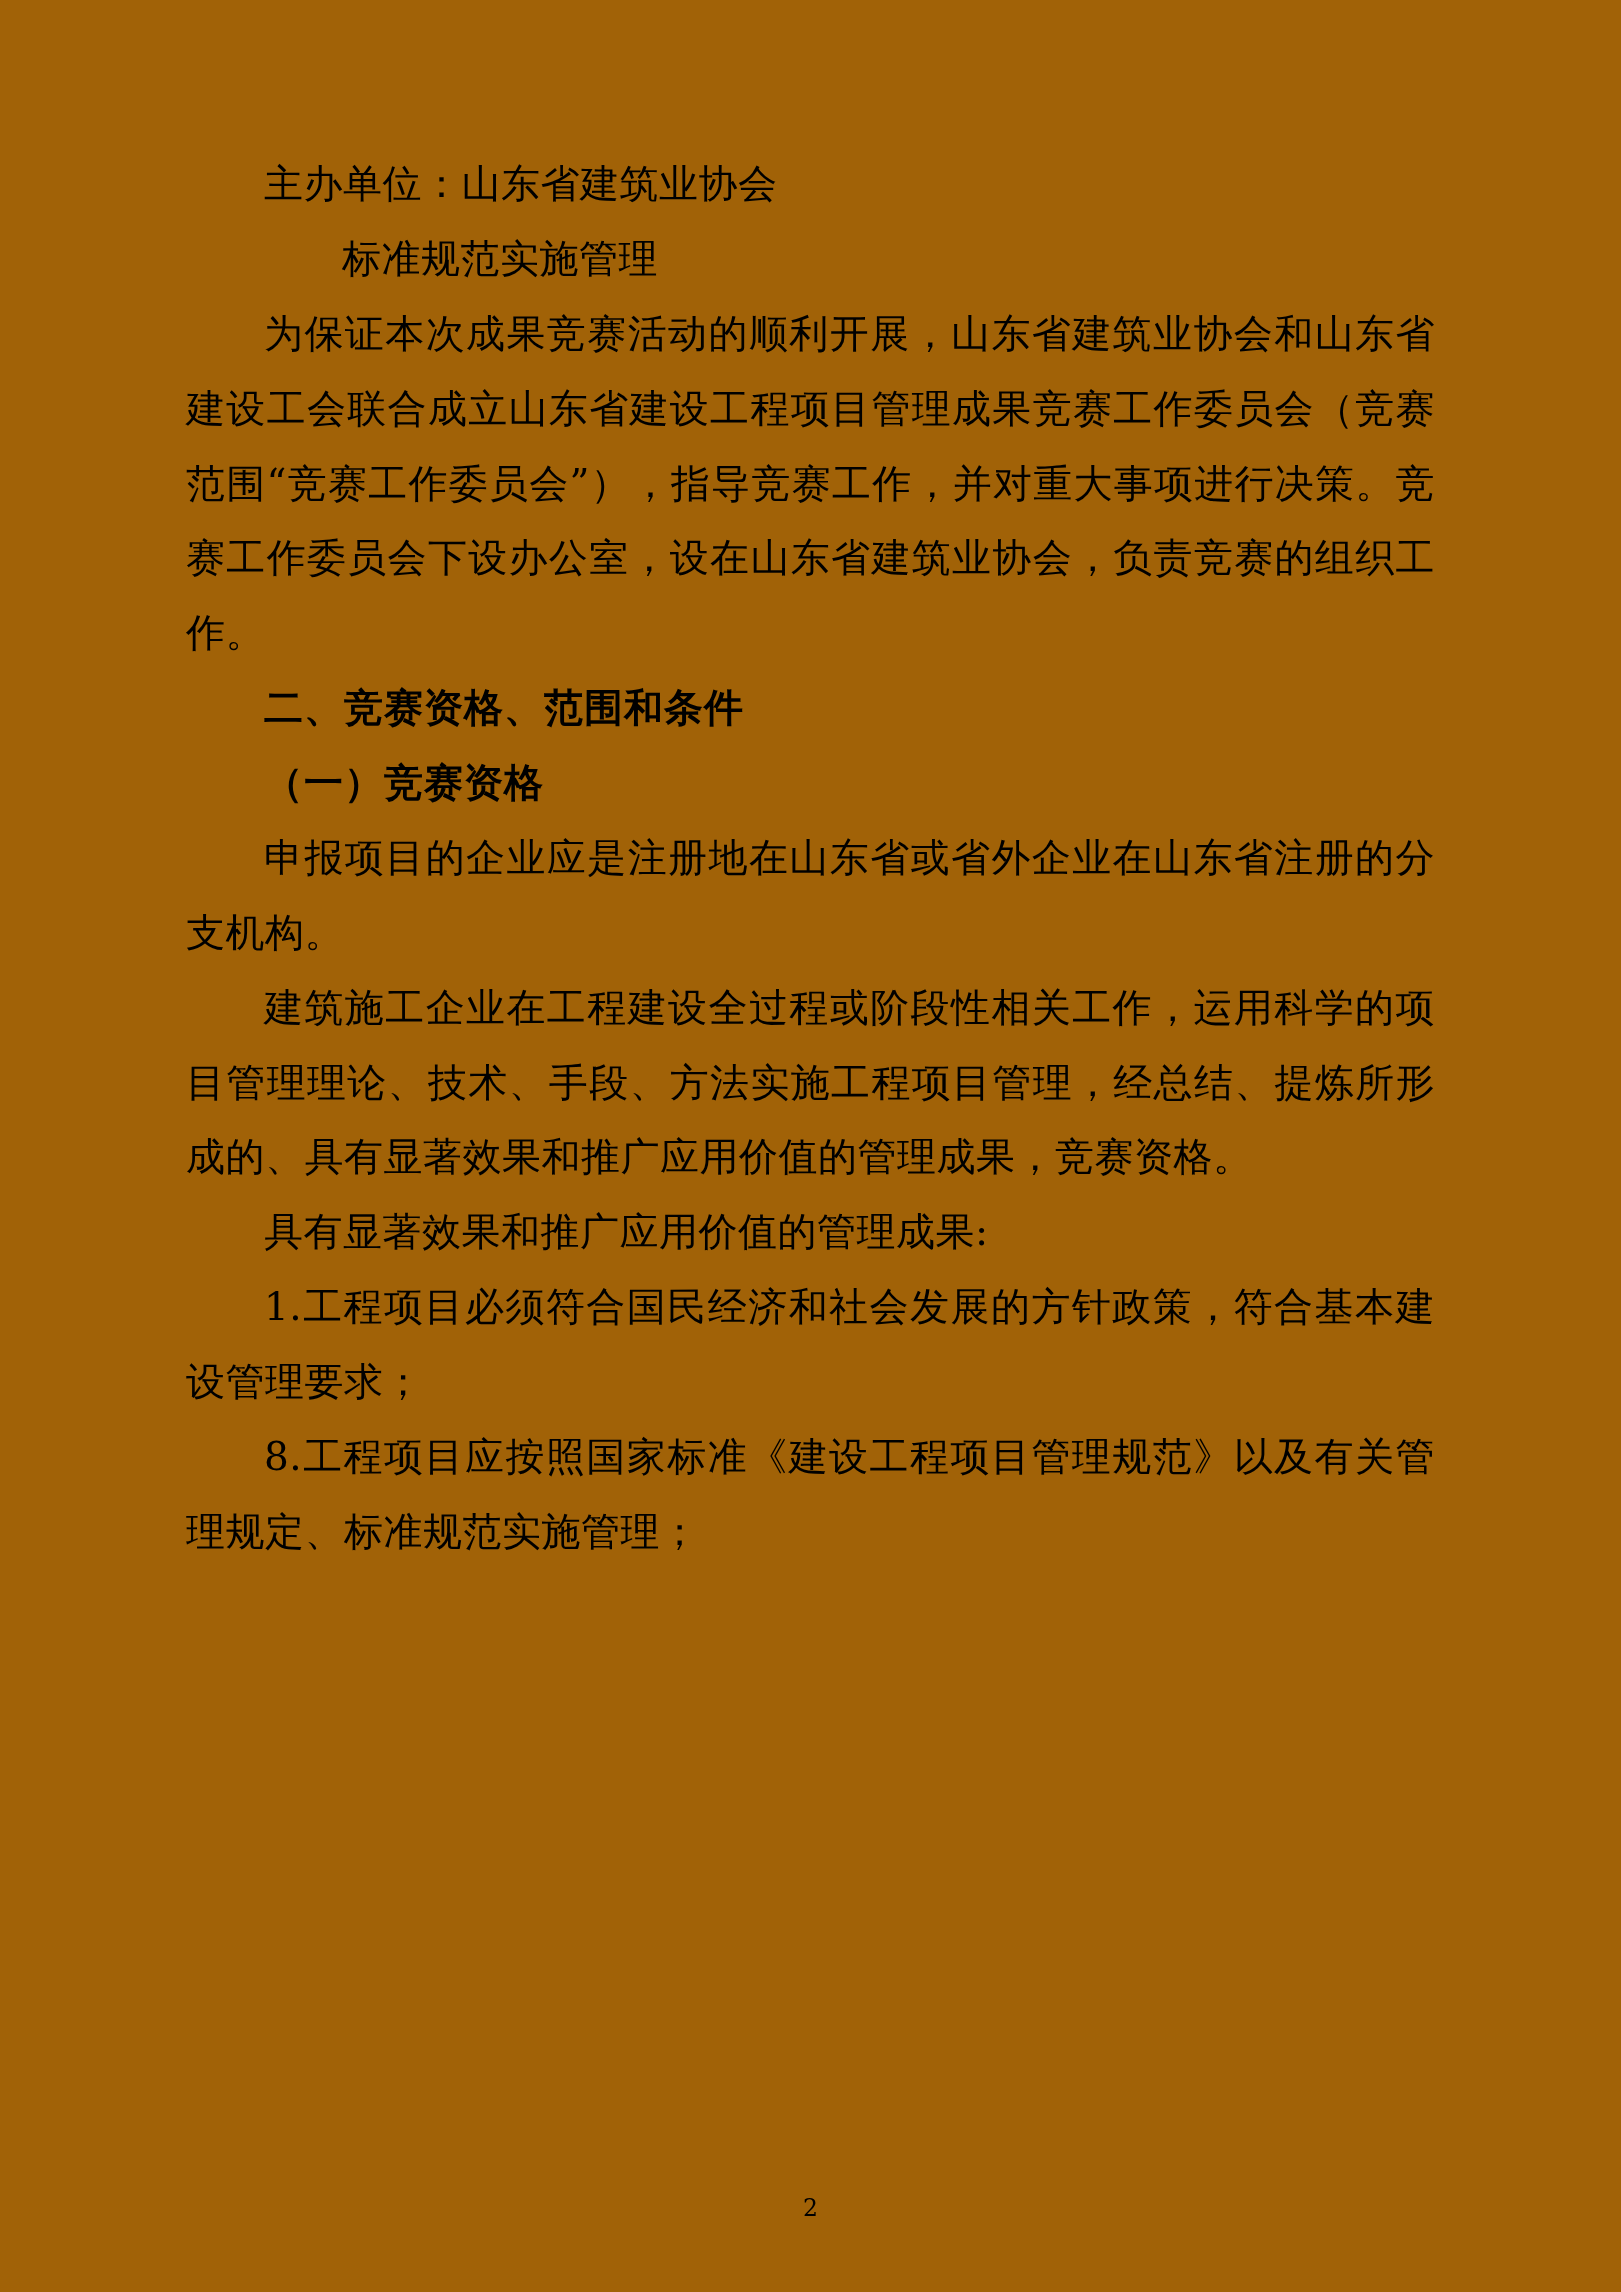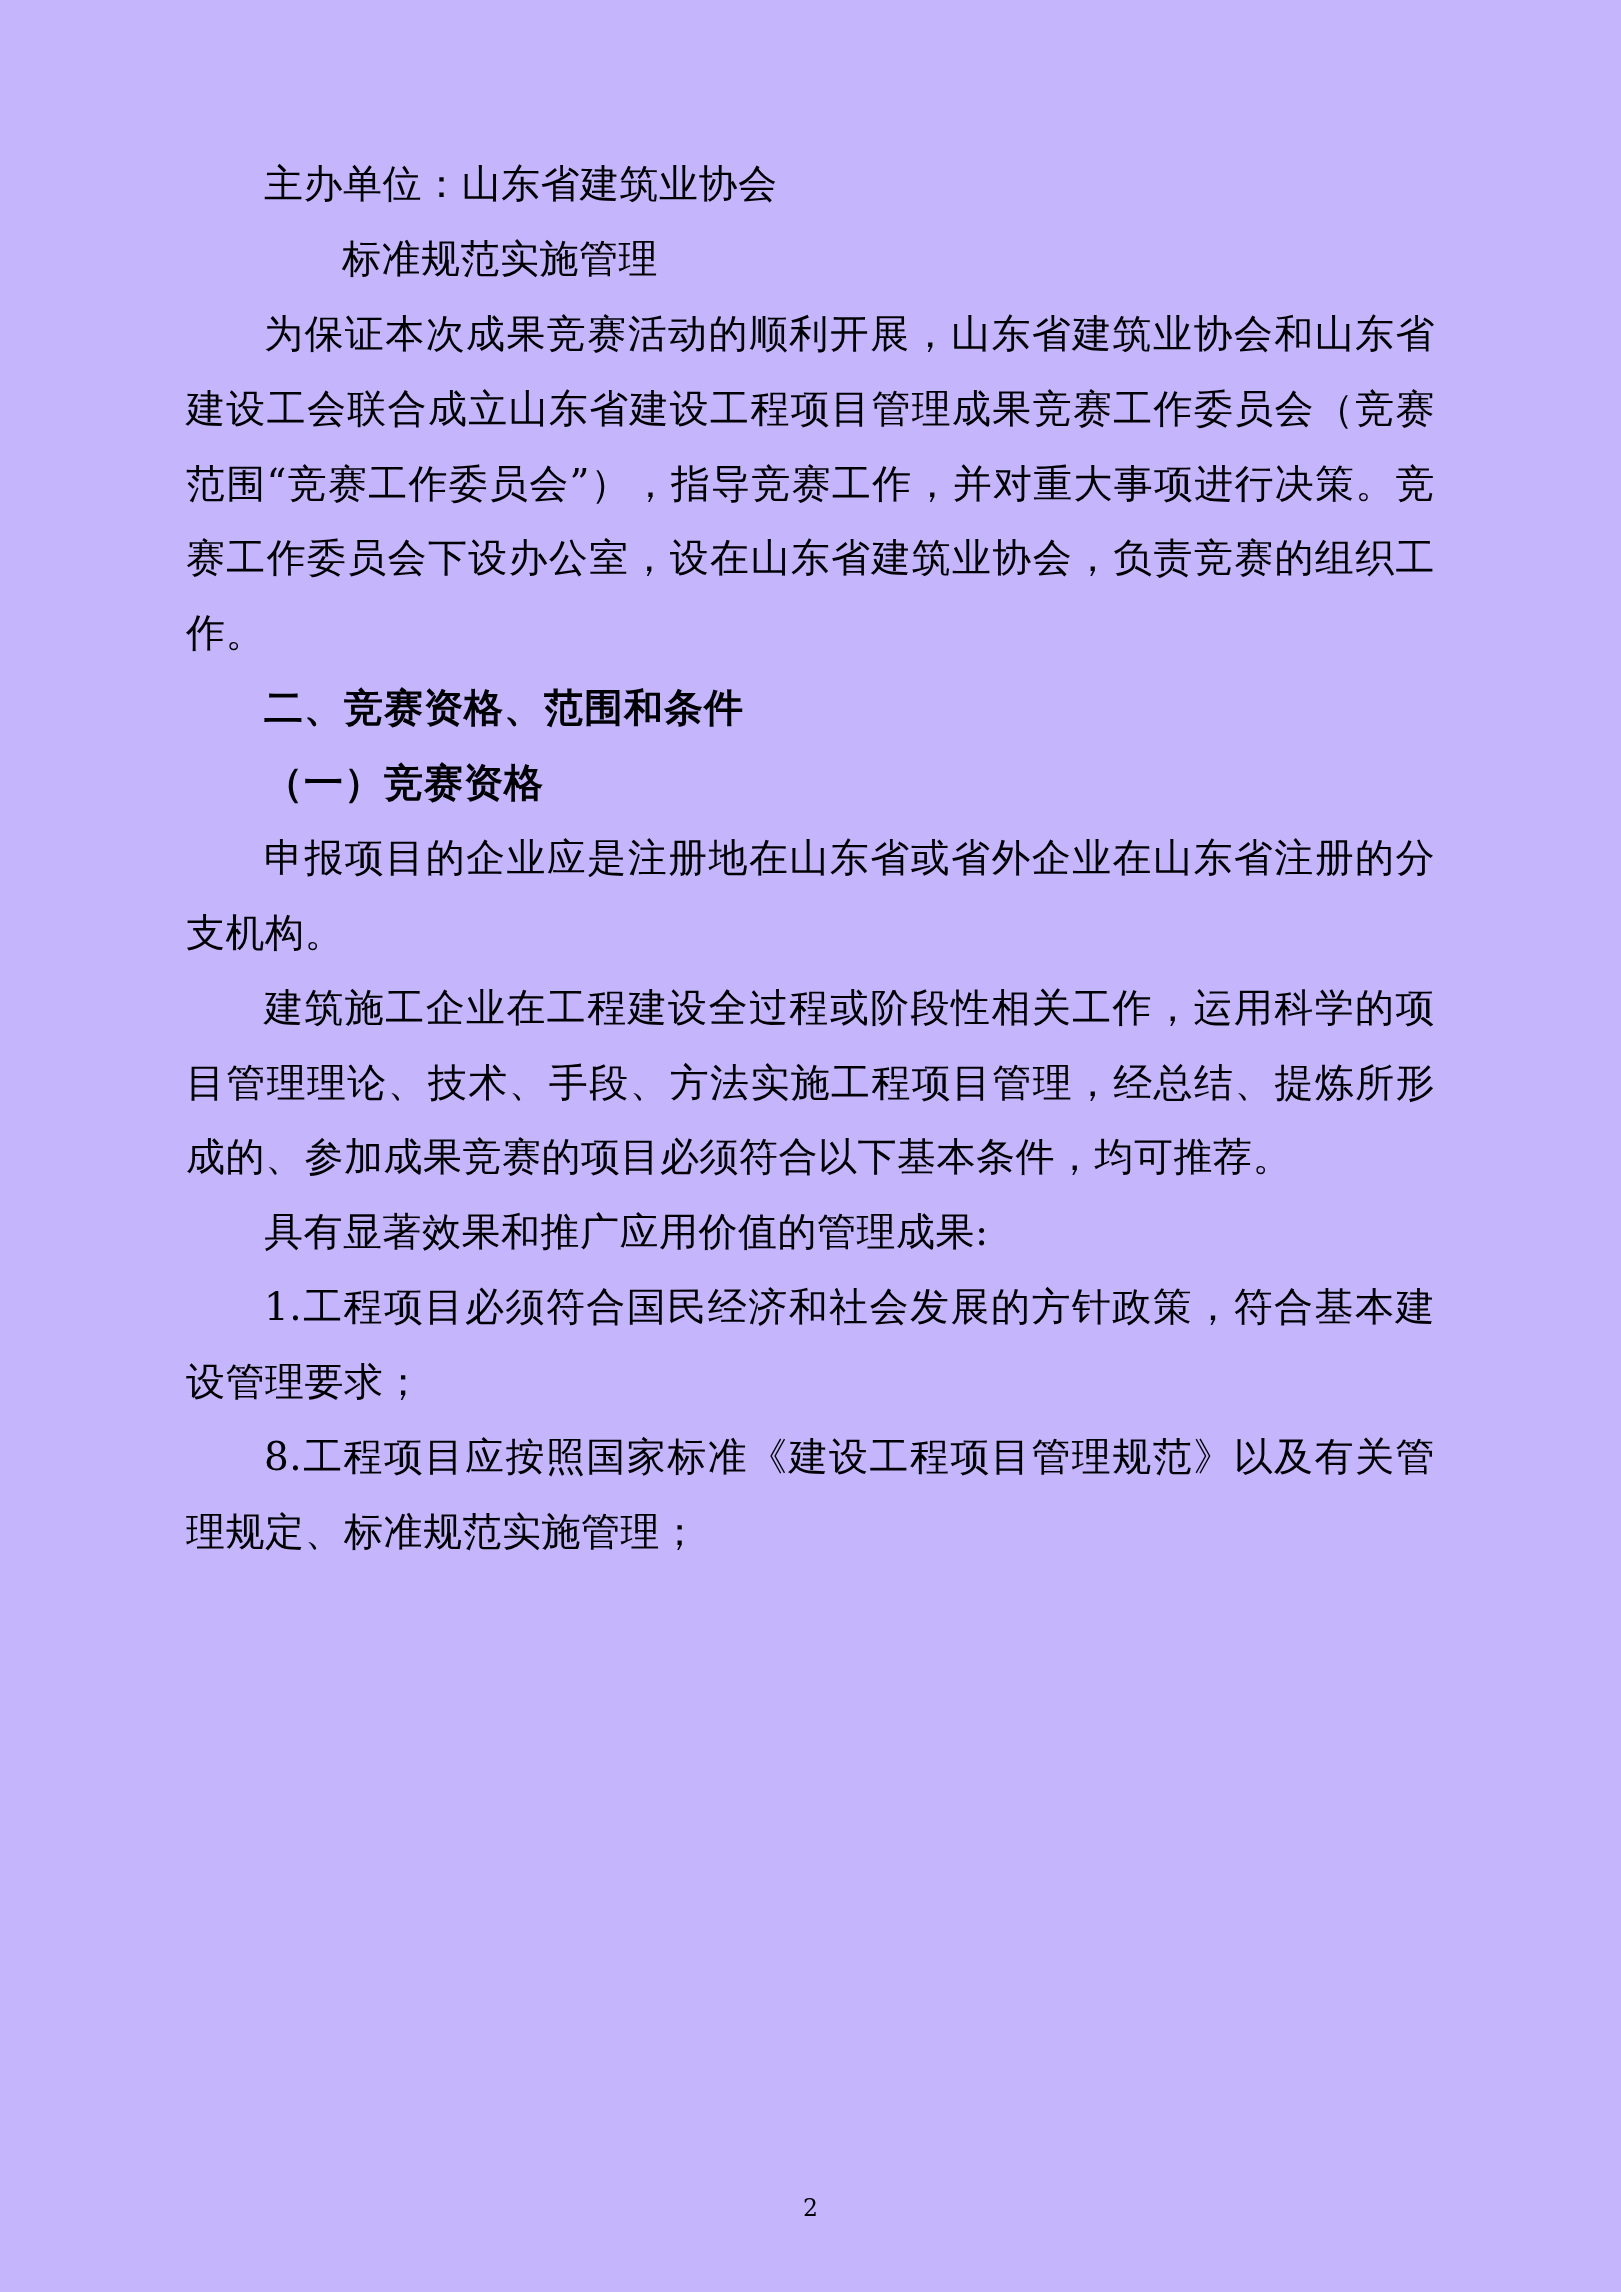--- a/index.html
+++ b/index.html
@@ -8,21 +8,21 @@
     background: #ffffff;
   }
   body {
     font-family: "DejaVu Serif", "Liberation Serif", serif;
     color: #000000;
   }
   .page {
     width: 1621px;
     height: 2293px;
     position: relative;
-    background: #c4b5fd;
+    background: #a16207;
     box-sizing: border-box;
     padding: 147px 186px 59px 186px;
     overflow: hidden;
   }
   .doc-body {
     font-size: 39px;
     line-height: 1.92;
     letter-spacing: 0.5px;
     text-align: justify;
   }
@@ -65,21 +65,21 @@
   <div class="doc-body">
 
     <p class="para">主办单位：山东省建筑业协会</p>
     <p class="indent-3">标准规范实施管理</p>
     <p class="para">为保证本次成果竞赛活动的顺利开展，山东省建筑业协会和山东省建设工会联合成立山东省建设工程项目管理成果竞赛工作委员会（竞赛范围“竞赛工作委员会”），指导竞赛工作，并对重大事项进行决策。竞赛工作委员会下设办公室，设在山东省建筑业协会，负责竞赛的组织工作。</p>
 
     <p class="heading">二、竞赛资格、范围和条件</p>
     <p class="subheading">（一）竞赛资格</p>
     <p class="para">申报项目的企业应是注册地在山东省或省外企业在山东省注册的分支机构。</p>
 
-    <p class="para">建筑施工企业在工程建设全过程或阶段性相关工作，运用科学的项目管理理论、技术、手段、方法实施工程项目管理，经总结、提炼所形成的、参加成果竞赛的项目必须符合以下基本条件，均可推荐。</p>
+    <p class="para">建筑施工企业在工程建设全过程或阶段性相关工作，运用科学的项目管理理论、技术、手段、方法实施工程项目管理，经总结、提炼所形成的、具有显著效果和推广应用价值的管理成果，竞赛资格。</p>
 
     <p class="para">具有显著效果和推广应用价值的管理成果:</p>
     <p class="para">1.工程项目必须符合国民经济和社会发展的方针政策，符合基本建设管理要求；</p>
     <p class="para">8.工程项目应按照国家标准《建设工程项目管理规范》以及有关管理规定、标准规范实施管理；</p>
 
   </div>
 
   <div class="page-number">2</div>
 </div>
 

